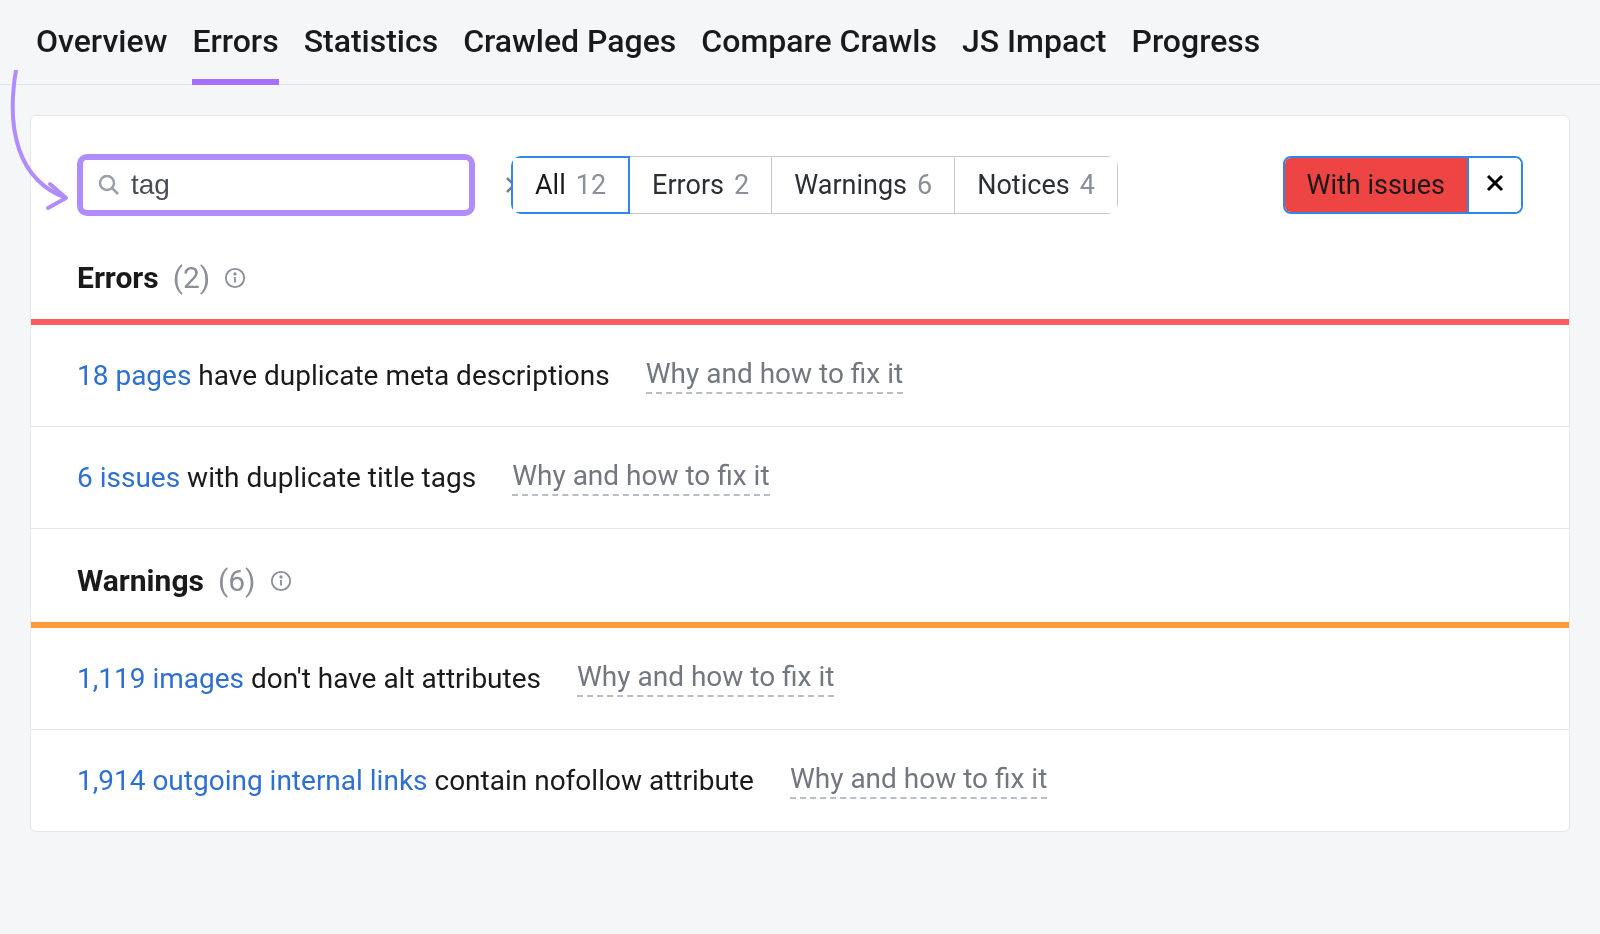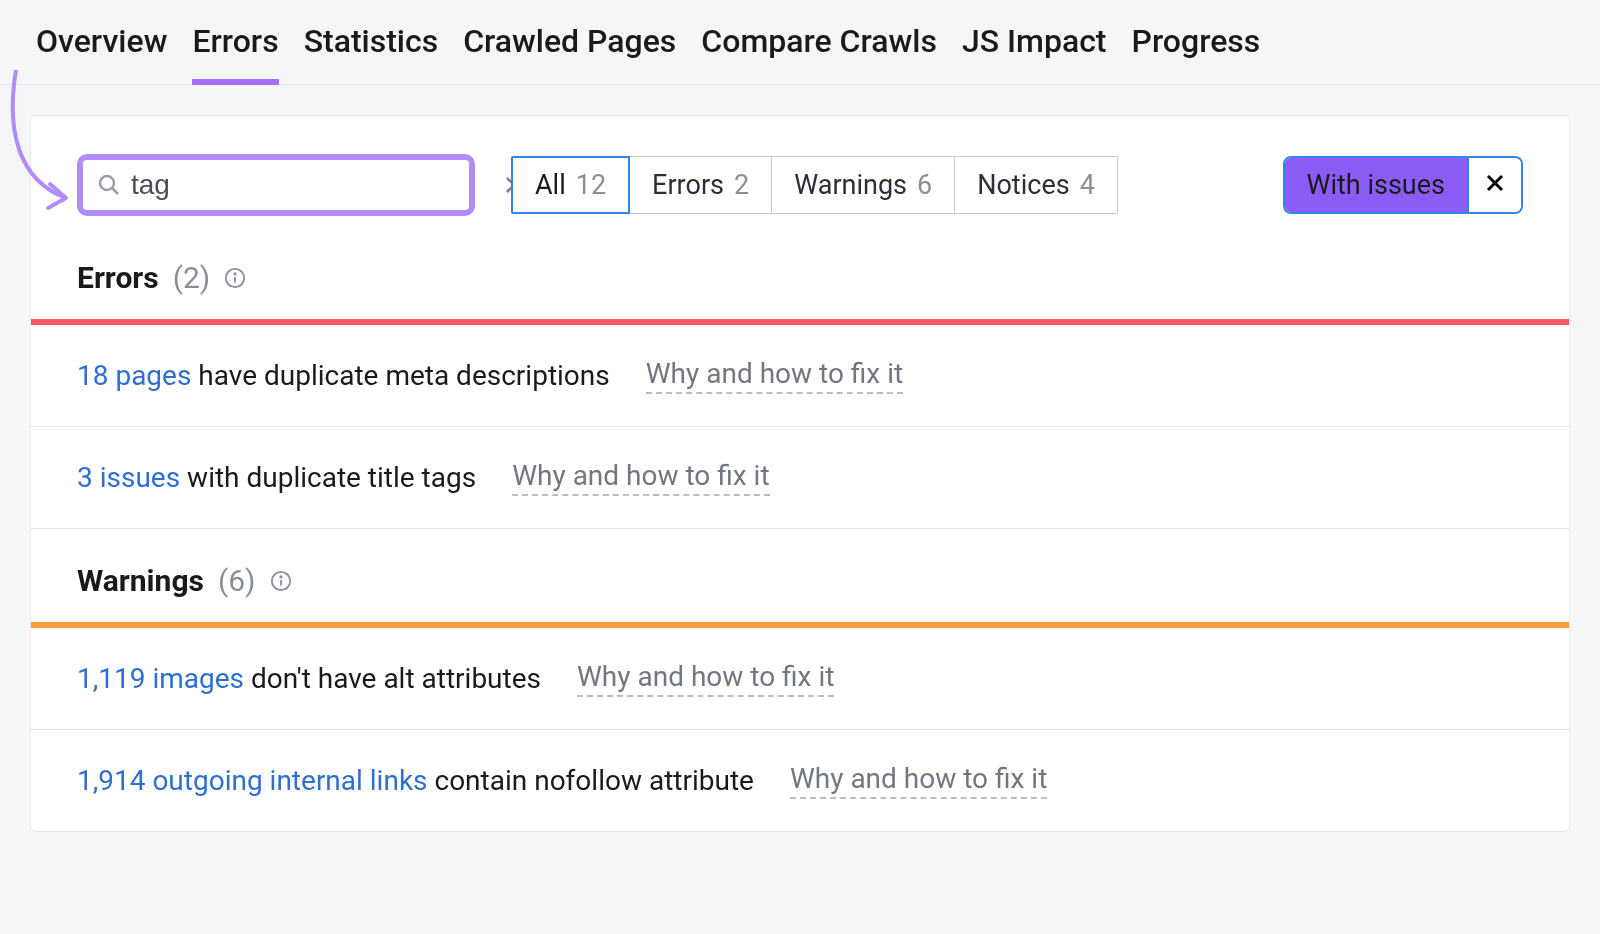--- a/index.html
+++ b/index.html
@@ -81,21 +81,21 @@
     font-size: 28px;
     color: #4a4e57;
     padding: 0 10px;
     background: transparent;
   }
   .search-clear { color: #7a7f87; display: flex; cursor: pointer; }
 
   .seg-group {
     display: flex;
     margin-left: 36px;
-    border-radius: 2px;
+    border-radius: 10px;
     overflow: hidden;
   }
   .seg {
     display: flex;
     align-items: center;
     gap: 10px;
     height: 58px;
     padding: 0 22px;
     font-size: 27px;
     color: #2c2f36;
@@ -119,21 +119,21 @@
     align-items: center;
     height: 58px;
     border: 2px solid #2f86eb;
     border-radius: 8px;
     overflow: hidden;
   }
   .chip-label {
     font-size: 27px;
     color: #1a1a1a;
     padding: 0 22px;
-    background: #8b5cf6;
+    background: #ef4444;
     height: 100%;
     display: flex;
     align-items: center;
   }
   .chip-close {
     background: #fff;
     height: 100%;
     width: 54px;
     display: flex;
     align-items: center;
@@ -268,21 +268,21 @@
 
   <div class="issue-row">
     <span class="issue-text">
       <span class="issue-link">18 pages</span><span> have duplicate meta descriptions</span>
     </span>
     <span class="fix-link">Why and how to fix it</span>
   </div>
 
   <div class="issue-row">
     <span class="issue-text">
-      <span class="issue-link">3 issues</span><span> with duplicate title tags</span>
+      <span class="issue-link">6 issues</span><span> with duplicate title tags</span>
     </span>
     <span class="fix-link">Why and how to fix it</span>
   </div>
 
   <div class="section-header warnings-header">
     <span class="section-title">Warnings</span>
     <span class="section-count">(6)</span>
     <span class="info-icon">
       <svg width="22" height="22" viewBox="0 0 24 24" fill="none" stroke="currentColor" stroke-width="2">
         <circle cx="12" cy="12" r="10"></circle>

